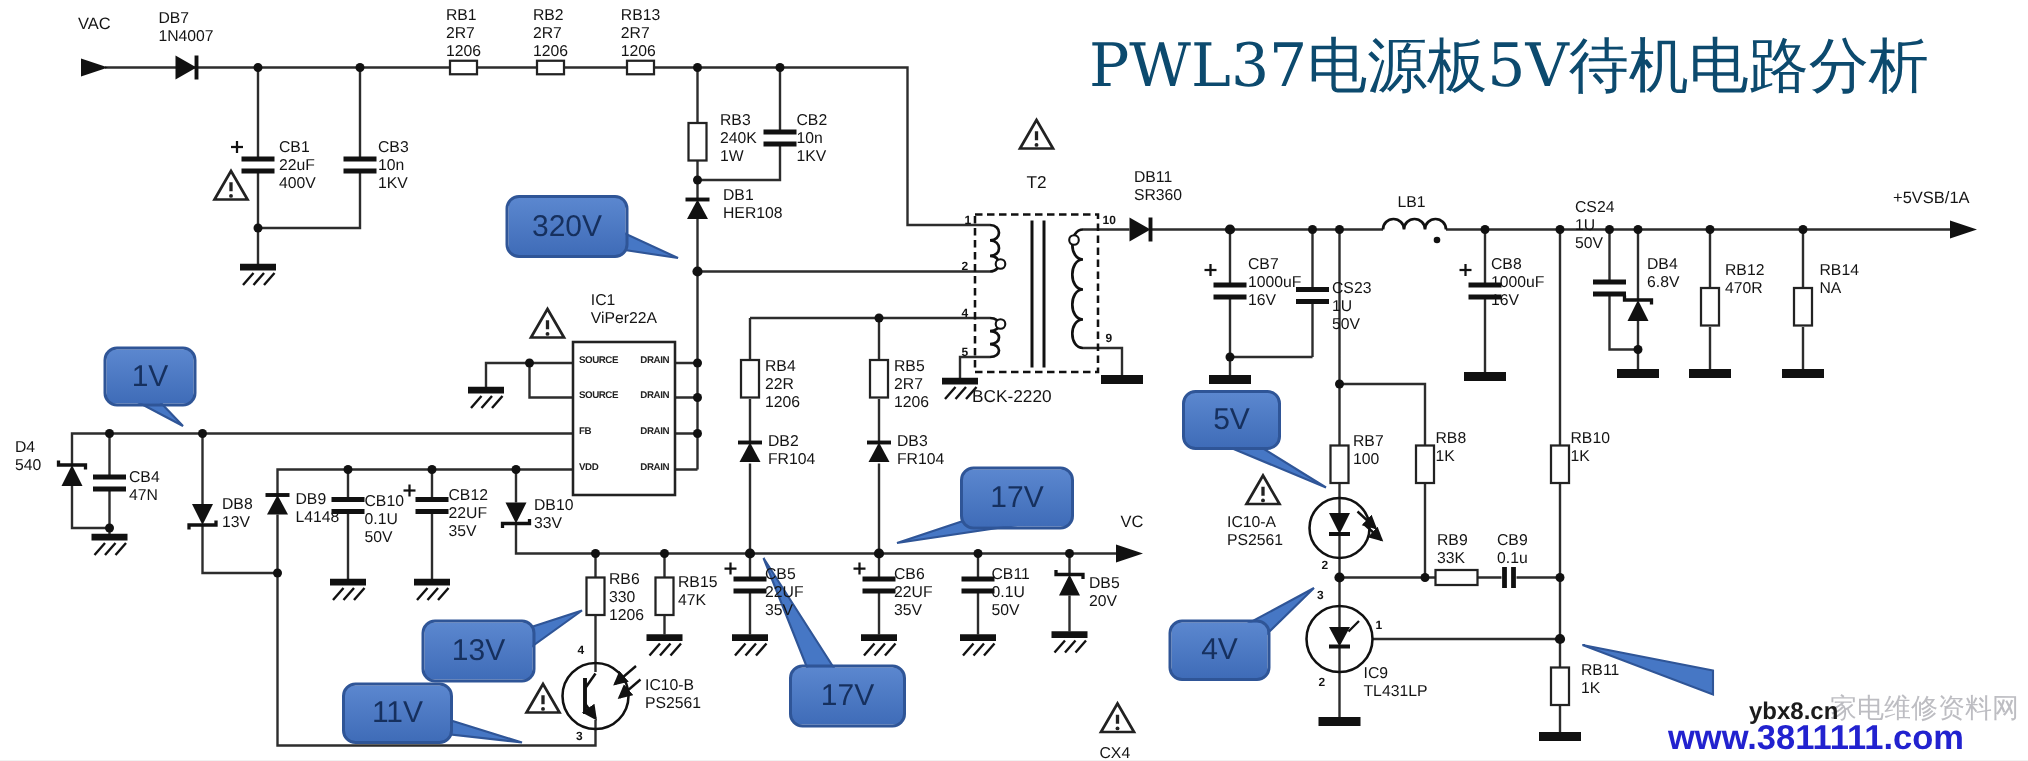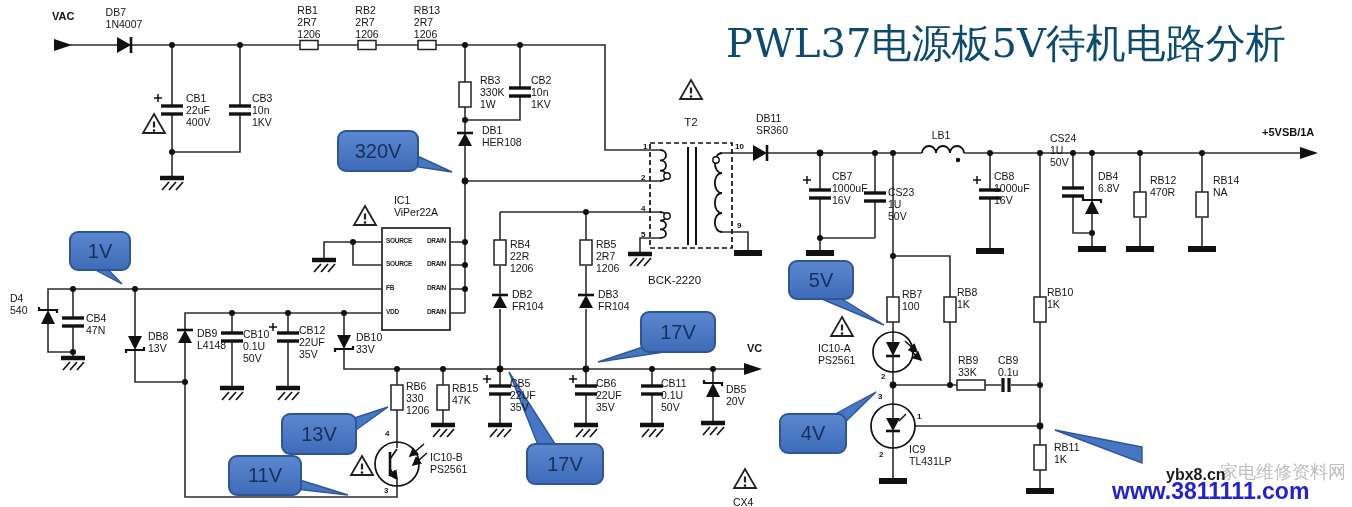--- a/index.html
+++ b/index.html
@@ -4,21 +4,21 @@
 <style>
   html,body{margin:0;padding:0;background:#e8e8e8;}
   #canvas{position:relative;width:1352px;height:507px;background:#ffffff;overflow:hidden;
           font-family:"Liberation Sans",sans-serif;}
   #schem{position:absolute;left:0;top:0;}
   .lbl{position:absolute;font:10.5px/1.15 "Liberation Sans",sans-serif;color:#141414;
        white-space:pre-line;z-index:3;}
   .ctr{transform:translateX(-50%);text-align:left;}
   .sm{font-size:8px;font-weight:bold;}
   .xs{font-size:6.5px;letter-spacing:-0.3px;font-weight:bold;color:#222;}
-  .net{font-size:11px;font-weight:bold;}
+  .net{font-size:11px;font-weight:normal;}
   .big{font-size:11.5px;}
   .callout{position:absolute;display:flex;align-items:center;justify-content:center;
        background:linear-gradient(180deg,#5b87cf,#3f6cb8);
        border:2px solid #2f5597;border-radius:9px;color:#16305e;
        font:20px "Liberation Sans",sans-serif;z-index:4;}
   .title{position:absolute;font:40px "DejaVu Serif","Liberation Serif",serif;
        color:#0c4a6e;white-space:nowrap;z-index:2;}
   .wm-site{position:absolute;font:bold 16px "Liberation Sans",sans-serif;color:#1b1b1b;z-index:5;}
   .wm-portal{position:absolute;font:18px "Liberation Sans",sans-serif;color:#bdbdc2;z-index:4;text-align:center;}
   .wm-url{position:absolute;font:bold 23px "Liberation Sans",sans-serif;color:#2222cf;z-index:5;}
@@ -306,29 +306,29 @@
 <div class="lbl ctr" style="left:427px;top:4px">RB13
 2R7
 1206</div>
 <div class="lbl" style="left:186px;top:92px">CB1
 22uF
 400V</div>
 <div class="lbl" style="left:252px;top:92px">CB3
 10n
 1KV</div>
 <div class="lbl" style="left:480px;top:74px">RB3
-330K
+240K
 1W</div>
 <div class="lbl" style="left:531px;top:74px">CB2
 10n
 1KV</div>
 <div class="lbl" style="left:482px;top:124px">DB1
 HER108</div>
 <div class="lbl ctr big" style="left:691px;top:116px">T2</div>
-<div class="lbl big" style="left:648px;top:274px">BCK-2220</div>
+<div class="lbl big" style="left:648px;top:259px">BCK-2220</div>
 <div class="lbl sm" style="left:643px;top:142px">1</div>
 <div class="lbl sm" style="left:641px;top:173px">2</div>
 <div class="lbl sm" style="left:641px;top:204px">4</div>
 <div class="lbl sm" style="left:641px;top:230px">5</div>
 <div class="lbl sm" style="left:735px;top:142px">10</div>
 <div class="lbl sm" style="left:737px;top:221px">9</div>
 <div class="lbl ctr" style="left:772px;top:112px">DB11
 SR360</div>
 <div class="lbl" style="left:832px;top:170px">CB7
 1000uF

